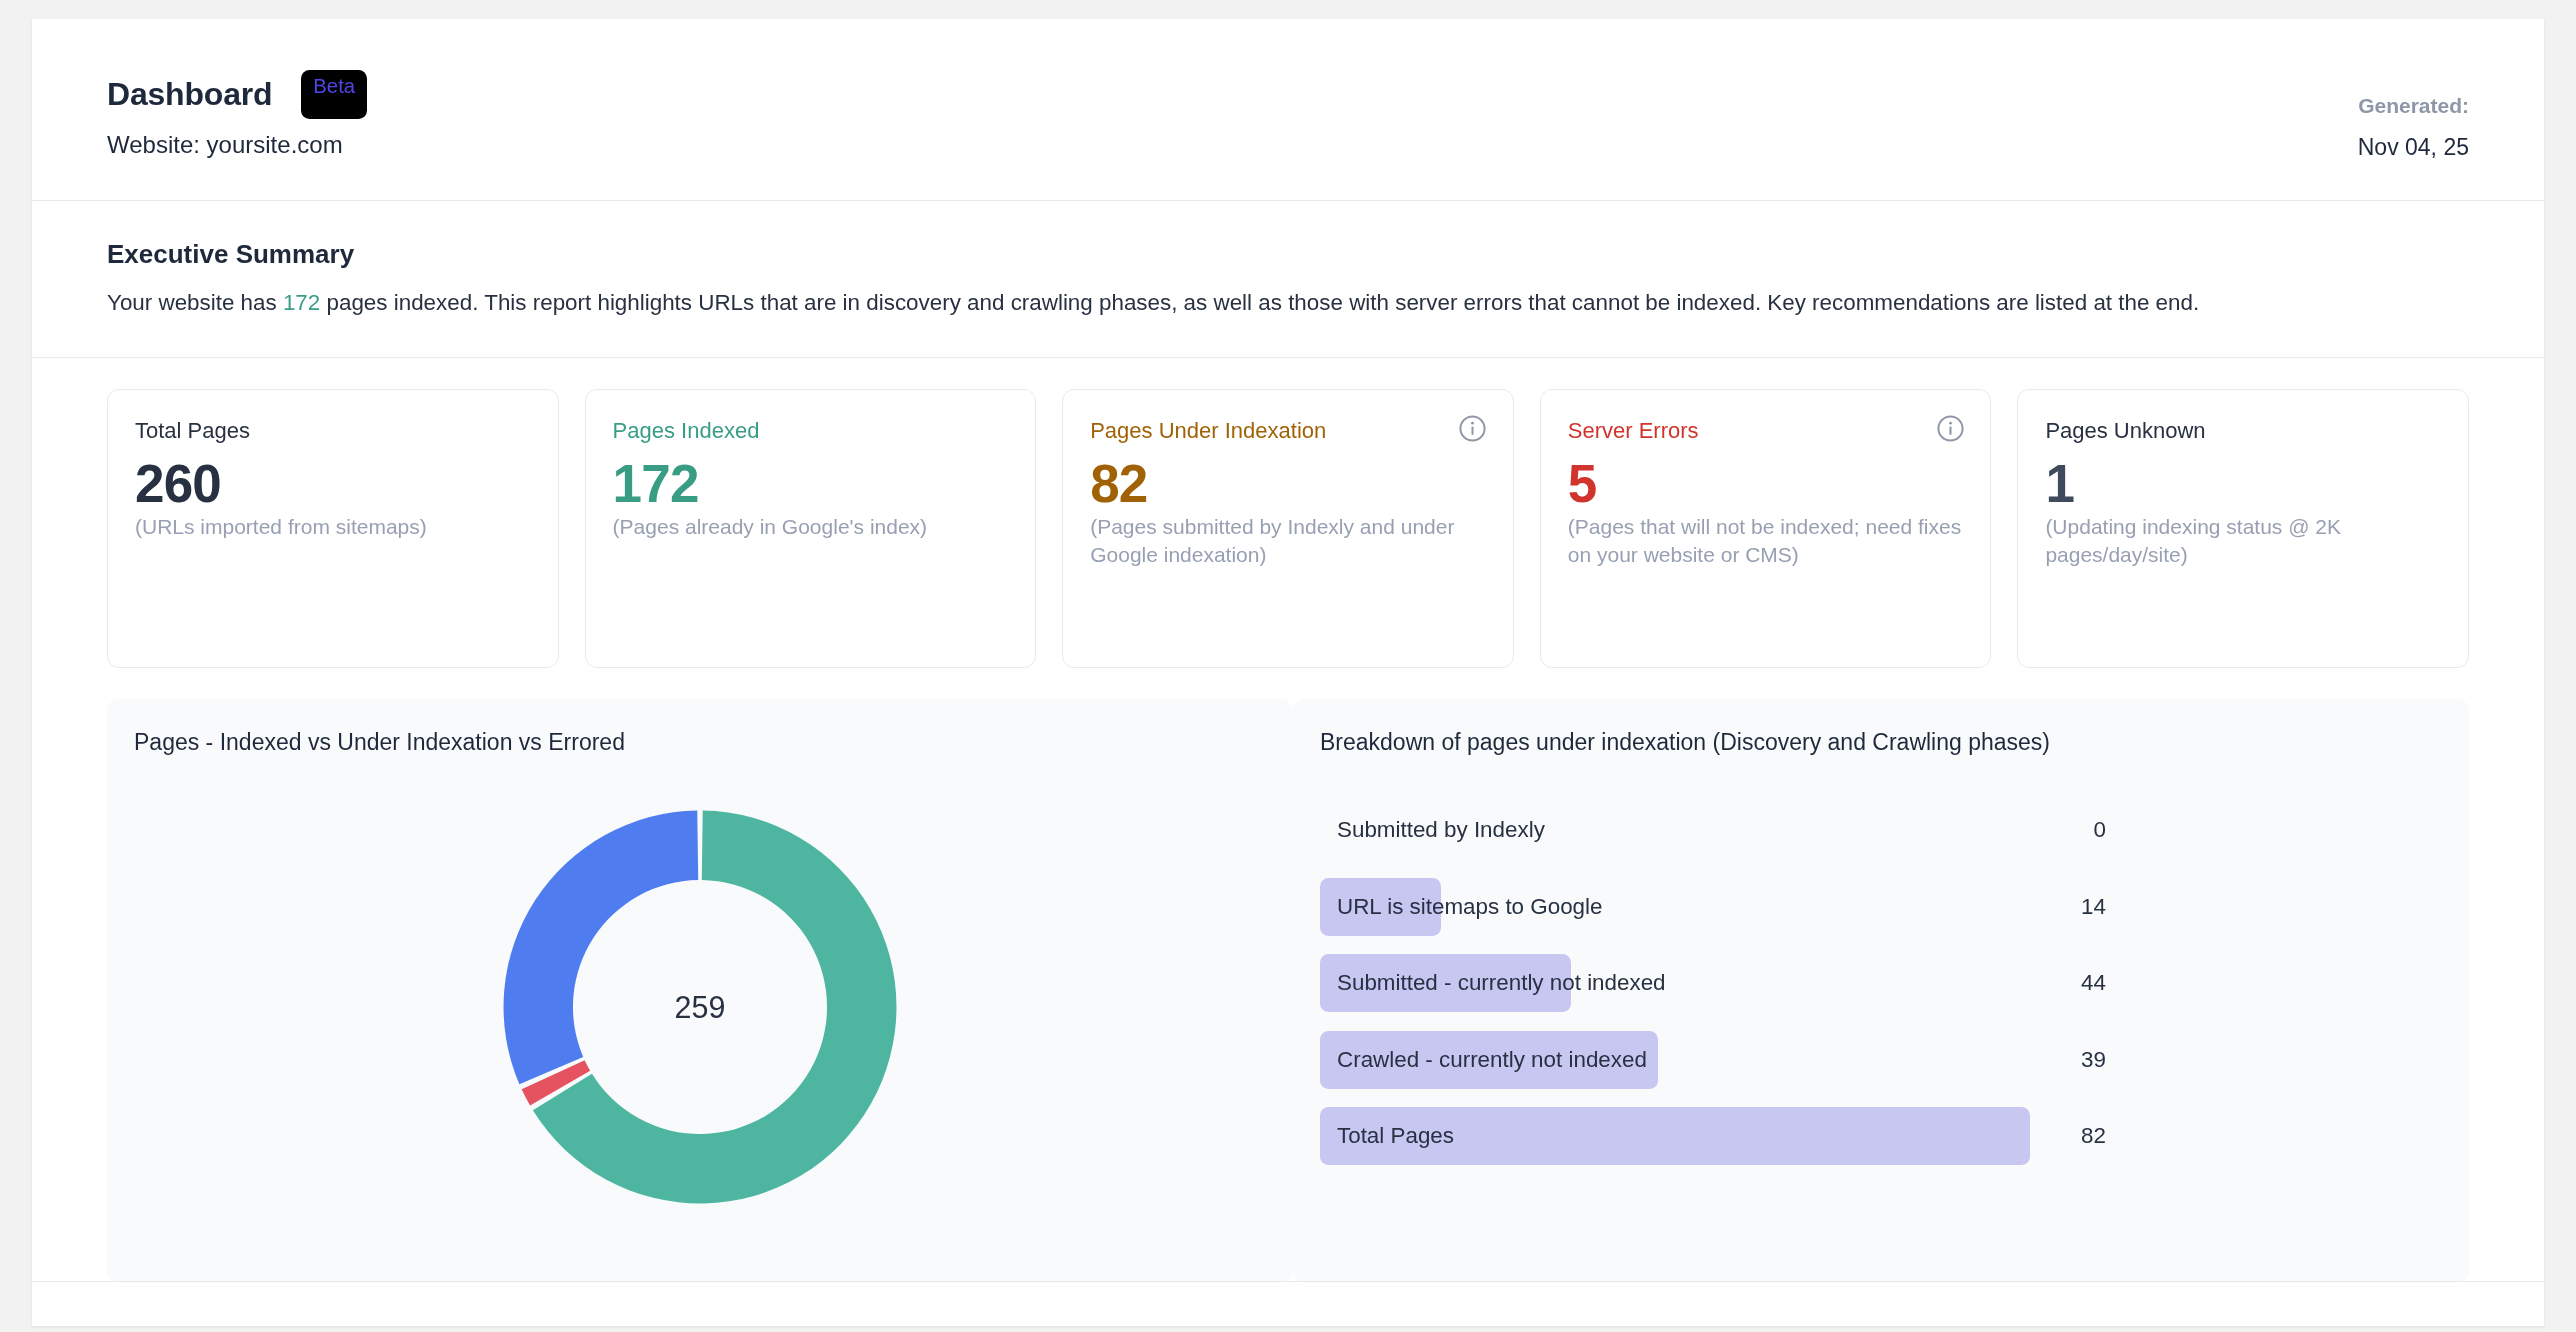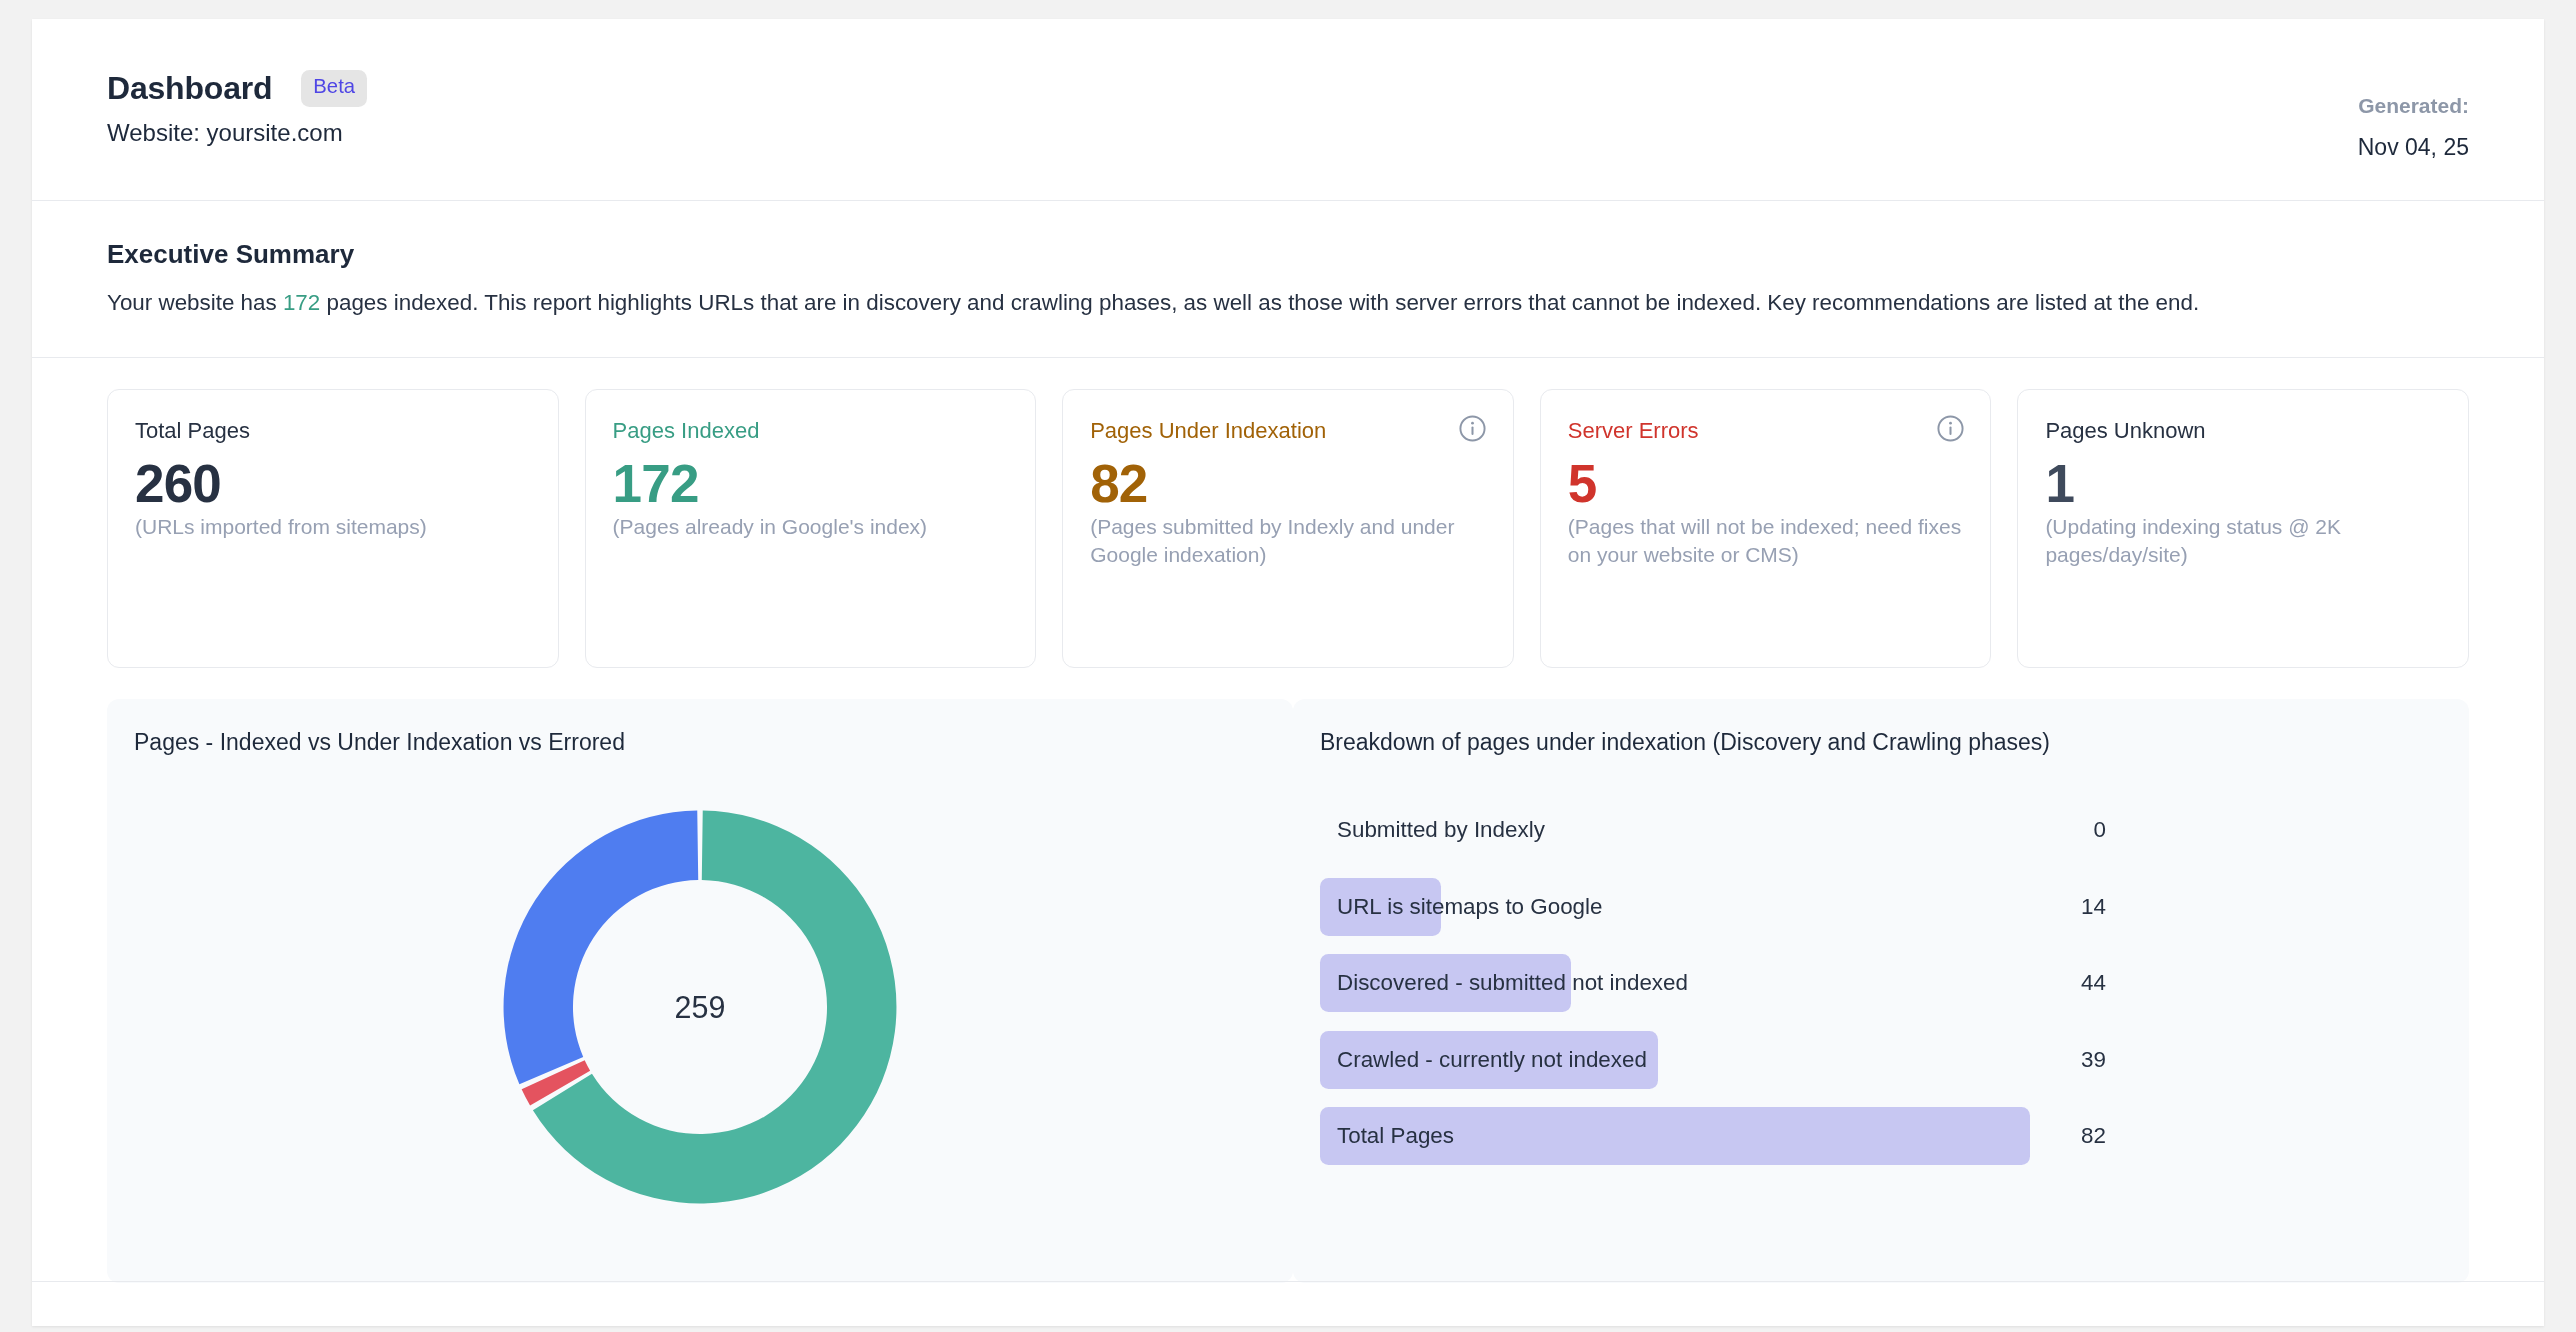--- a/index.html
+++ b/index.html
@@ -35,24 +35,24 @@
     align-items: center;
     gap: 29px;
   }
   .page-title {
     font-size: 32px;
     font-weight: bold;
     color: #1e293b;
     letter-spacing: -0.2px;
   }
   .beta-badge {
-    background: #e5e5e5;
+    background: #000000;
     color: #4f46e5;
     font-size: 20.3px;
-    padding: 6px 12px 11px 12px;
+    padding: 6px 12px 23px 12px;
     border-radius: 8.5px;
     line-height: 1;
   }
   .website-line {
     margin-top: 12px;
     font-size: 24px;
     color: #1e293b;
   }
   .generated-block {
     position: absolute;
@@ -305,21 +305,21 @@
             <span class="bd-name">Submitted by Indexly</span>
             <span class="bd-value">0</span>
           </div>
           <div class="bd-row">
             <div class="bd-bar" style="width: 121px; background: rgb(199, 199, 242);"></div>
             <span class="bd-name">URL is sitemaps to Google</span>
             <span class="bd-value">14</span>
           </div>
           <div class="bd-row">
             <div class="bd-bar" style="width: 251px; background: rgb(199, 199, 242);"></div>
-            <span class="bd-name">Discovered - submitted not indexed</span>
+            <span class="bd-name">Submitted - currently not indexed</span>
             <span class="bd-value">44</span>
           </div>
           <div class="bd-row">
             <div class="bd-bar" style="width: 338px; background: rgb(199, 199, 242);"></div>
             <span class="bd-name">Crawled - currently not indexed</span>
             <span class="bd-value">39</span>
           </div>
           <div class="bd-row">
             <div class="bd-bar" style="width: 710px; background: rgb(199, 199, 242);"></div>
             <span class="bd-name">Total Pages</span>

